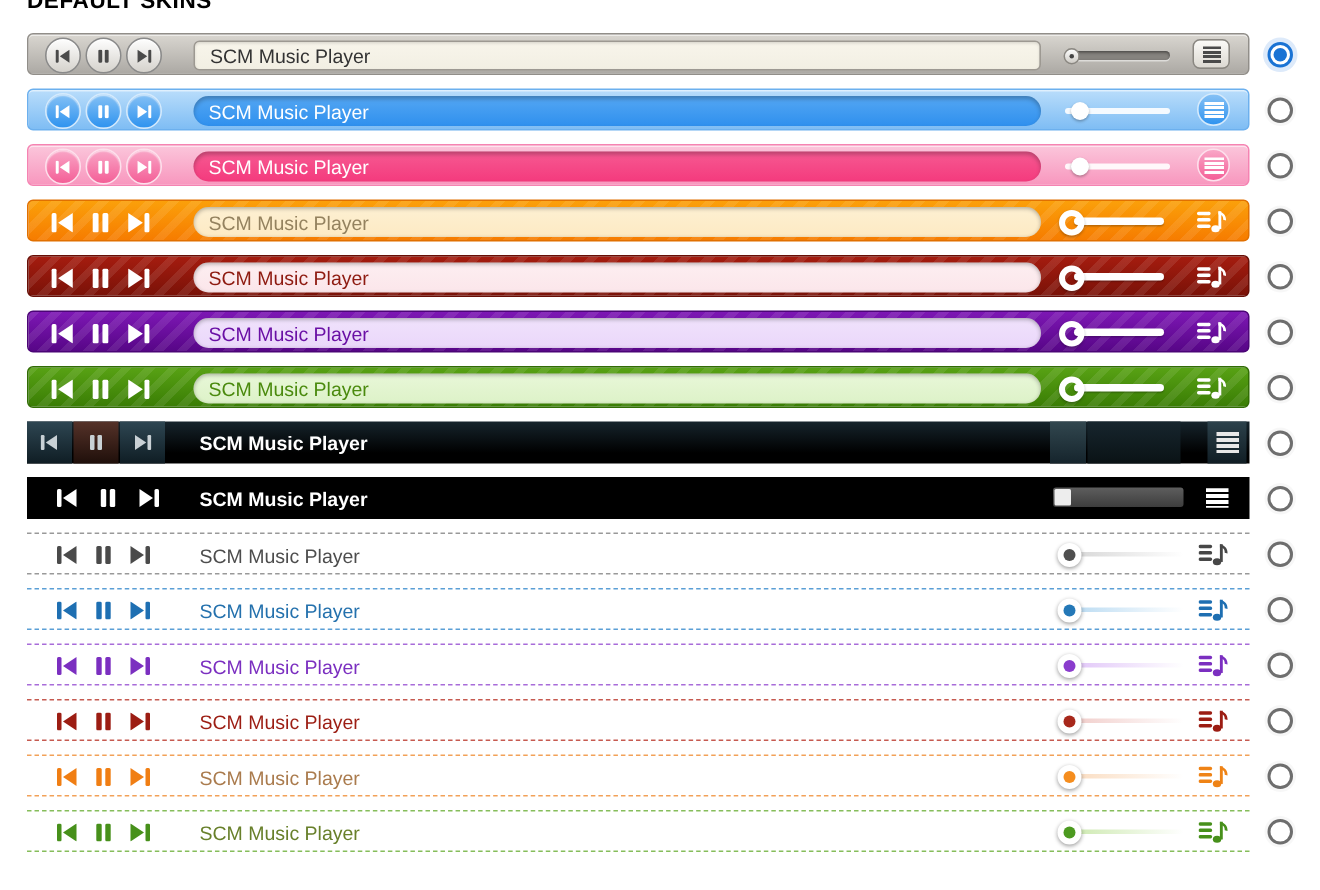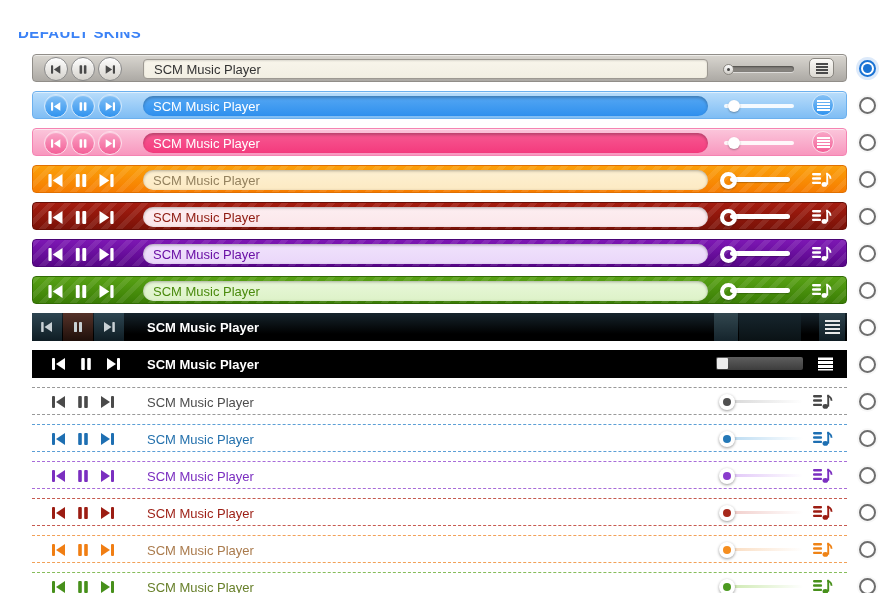--- a/index.html
+++ b/index.html
@@ -1,24 +1,24 @@
 <!DOCTYPE html>
 <html><head>
 <meta charset="utf-8">
 <style>
   * { margin:0; padding:0; box-sizing:border-box; }
   html,body { background:#fff; width:880px; height:593px; overflow:hidden;
     font-family:"Liberation Sans", sans-serif; }
   body { padding-left:18px; }
 
-  .page-title { font-size:15px; font-weight:bold; color:#3b82f6; letter-spacing:.4px;
-    height:9px; overflow:hidden; display:flex; align-items:flex-end;margin-top:32px; }
+  .page-title { font-size:15px; font-weight:bold; color:#000000; letter-spacing:.4px;
+    height:9px; overflow:hidden; display:flex; align-items:flex-end; }
 
   #skin-list { margin-top:13px; }
-  .row { display:flex; align-items:center; height:28px; margin-bottom:9px;margin-left:14px; }
+  .row { display:flex; align-items:center; height:28px; margin-bottom:9px; }
   .bar { position:relative; width:815px; height:28px; border-radius:4px; }
   button { border:none; background:none; padding:0; cursor:pointer; font:inherit; }
 
   .controls { position:absolute; left:11px; top:0; height:28px; display:flex; align-items:center; gap:3px; }
   .ctl { display:flex; align-items:center; justify-content:center; color:var(--icon,#fff); }
   .ctl svg { display:block; width:14px; height:12px; fill:currentColor; }
 
   .field { position:absolute; left:110px; top:4px; width:565px; height:20px; border-radius:10px;
     display:flex; align-items:center; padding-left:10px; font-size:13px;
     color:var(--field-text,#333); white-space:nowrap; overflow:hidden; }

